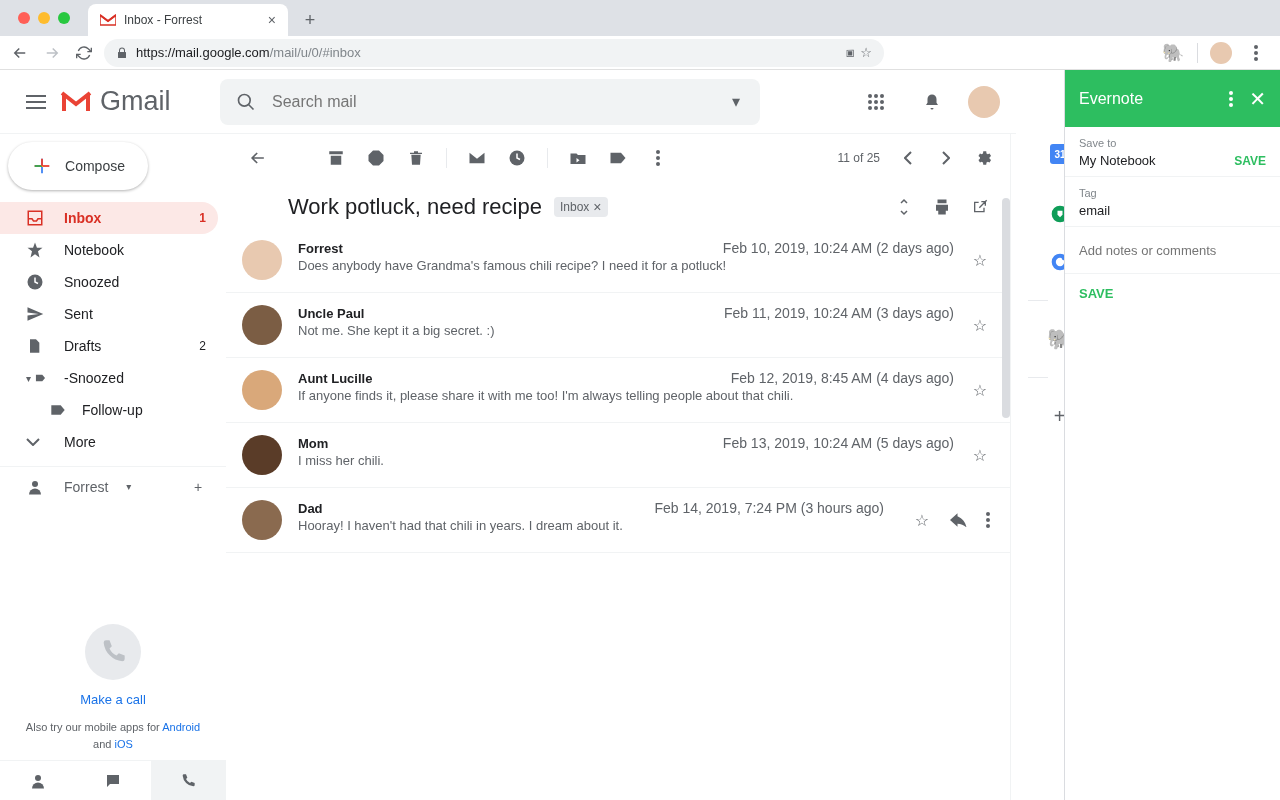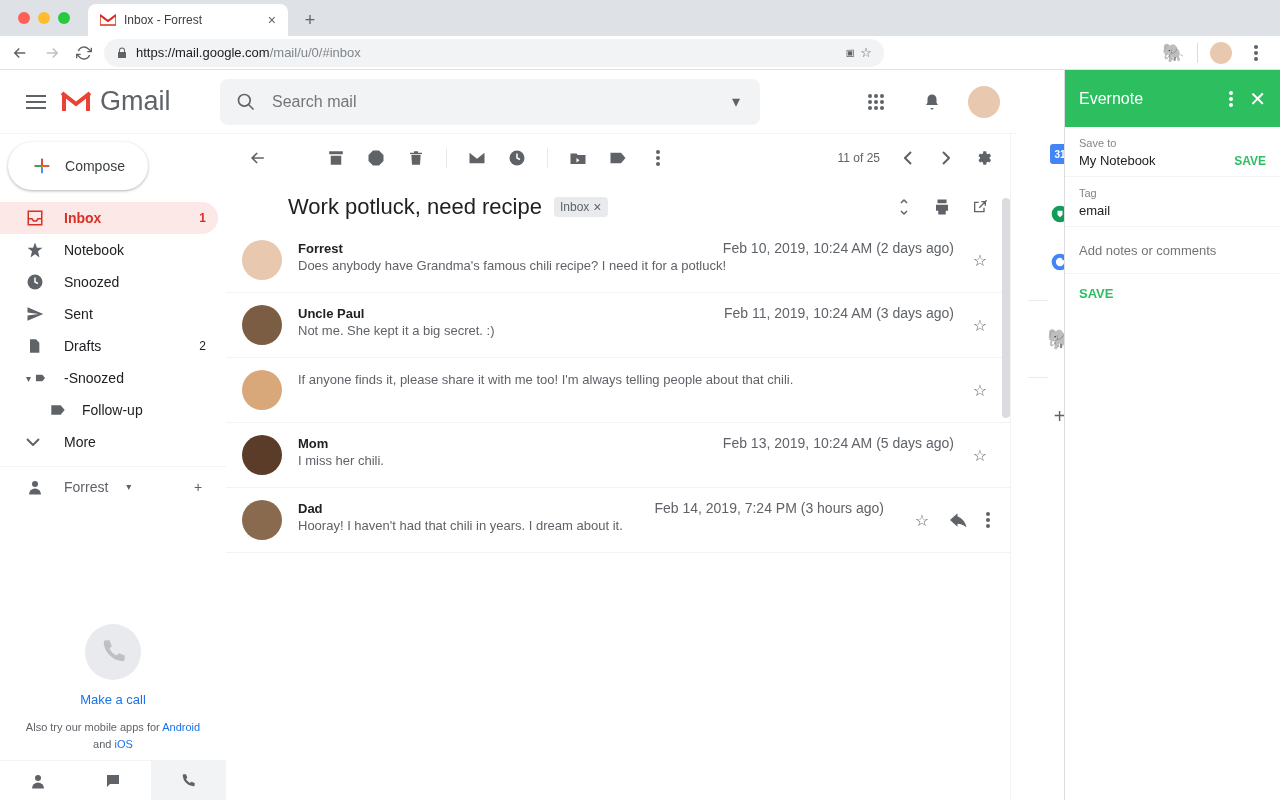--- a/index.html
+++ b/index.html
@@ -468,20 +468,24 @@
               <span class="msg-from">Uncle Paul</span>
               <span class="msg-date">Feb 11, 2019, 10:24 AM (3 days ago)</span>
             </div>
       <div class="msg-snippet">Not me. She kept it a big secret. :)</div>
     </div>
     <span class="msg-star">☆</span>
         </div>
         <div class="msg">
     <div class="msg-avatar" style="background:#d9a87a;"></div>
     <div class="msg-body">
+      <div class="msg-header">
+              <span class="msg-from">Aunt Lucille</span>
+              <span class="msg-date">Feb 12, 2019, 8:45 AM (4 days ago)</span>
+            </div>
       <div class="msg-snippet">If anyone finds it, please share it with me too! I'm always telling people about that chili.</div>
     </div>
     <span class="msg-star">☆</span>
         </div>
         <div class="msg">
     <div class="msg-avatar" style="background:#5a3c28;"></div>
     <div class="msg-body">
       <div class="msg-header">
               <span class="msg-from">Mom</span>
               <span class="msg-date">Feb 13, 2019, 10:24 AM (5 days ago)</span>

